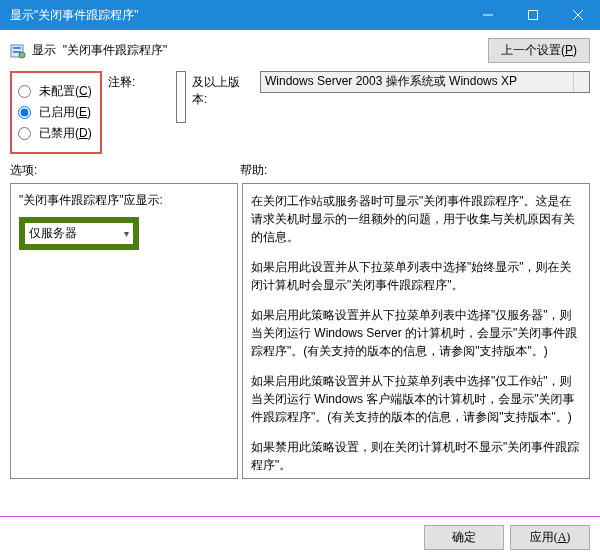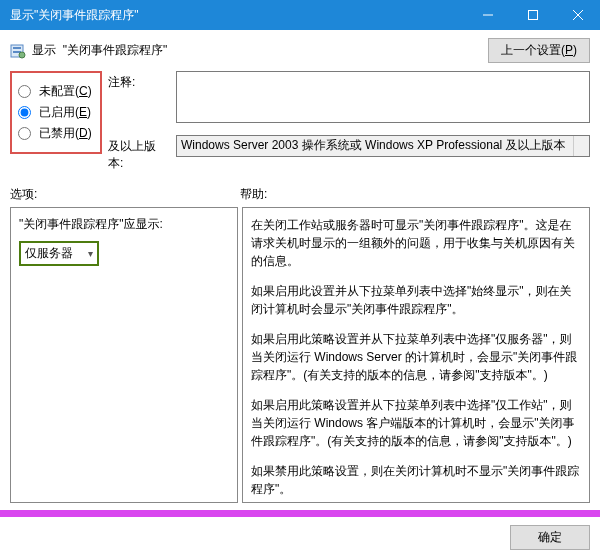--- a/index.html
+++ b/index.html
@@ -64,21 +64,21 @@
     margin: 4px 0;
     white-space: nowrap;
   }
   .radio-row input { margin: 0 4px 0 2px; }
   .grid2 {
     display: flex;
     gap: 10px;
     align-items: flex-start;
   }
   .left-col { width: 88px; }
-  .right-col { flex: 1; display: flex; flex-direction: column; gap: 6px; }
+  .right-col { flex: 1; display: flex; gap: 6px; }
   .field-row { display: flex; align-items: flex-start; gap: 8px; margin-bottom: 6px;}
   .field-label { width: 60px; padding-top: 3px;}
   .textarea-box {
     flex: 1;
     border: 1px solid #7a7a7a;
     height: 52px;
     padding: 2px 4px;
     background: #fff;
     overflow: auto;
   }
@@ -109,36 +109,36 @@
   .pane {
     border: 1px solid #888;
     background: #fff;
     overflow: auto;
     padding: 8px;
   }
   .pane-left { width: 228px; }
   .pane-right { flex: 1; line-height: 1.5; position: relative;}
   .pane-right p { margin: 0 0 12px 0; }
   .select {
-    width: 80px;
-    border: 2px solid #4d7c0f;
+    width: 120px;
+    border: 6px solid #4d7c0f;
     padding: 2px 4px;
     display: flex;
     justify-content: space-between;
     align-items: center;
     margin-top: 8px;
     background: #fff;
   }
   .select .chev { font-size: 10px; color: #555;}
   .footer {
     display: flex;
     justify-content: flex-end;
     gap: 6px;
     padding: 8px 10px;
-    border-top: 7px solid #d946ef;
+    border-top: 1px solid #d946ef;
     position: absolute;
     bottom: 0; left: 0; right: 0;
     background: #fff;
     font-family: Liberation Serif, serif;
   }
   u.hotkey { text-decoration: underline; }
   .pane-right::-webkit-scrollbar, .textarea-box::-webkit-scrollbar { width: 16px; }
   .pane-right::-webkit-scrollbar-thumb { background: #c1c1c1; }
   .pane-right::-webkit-scrollbar-track { background: #f0f0f0; }
 </style>
@@ -234,13 +234,14 @@
       <p>如果启用此策略设置并从下拉菜单列表中选择"仅工作站"，则当关闭运行 Windows 客户端版本的计算机时，会显示"关闭事件跟踪程序"。(有关支持的版本的信息，请参阅"支持版本"。)</p>
       <p>如果禁用此策略设置，则在关闭计算机时不显示"关闭事件跟踪程序"。</p>
 
     </div>
   </div>
 
 </div>
 
 <div class="footer">
   <button class="btn">确定</button>
+  <button class="btn">应用(<u class="hotkey">A</u>)</button>
 </div>
 
 </body></html>

